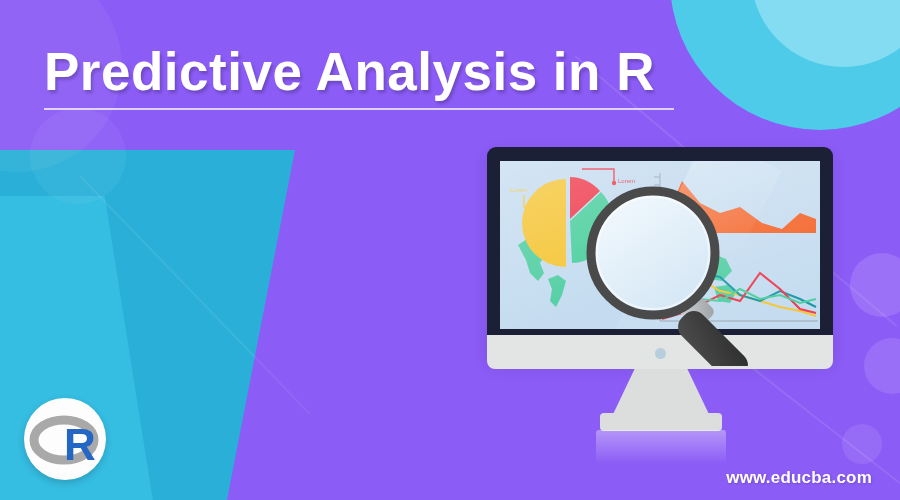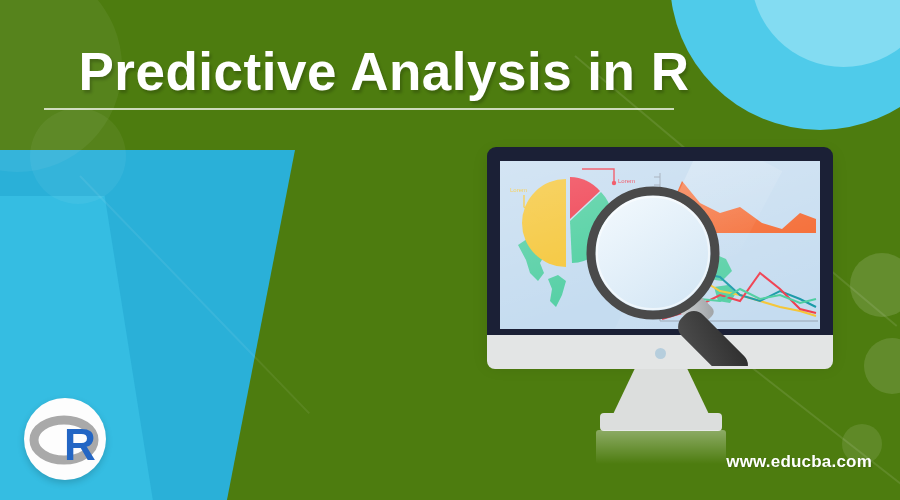--- a/index.html
+++ b/index.html
@@ -6,23 +6,22 @@
   html, body {
     margin: 0;
     padding: 0;
     background: #ffffff;
   }
   #banner {
     position: relative;
     width: 900px;
     height: 500px;
     overflow: hidden;
-    background: #4d7c0f;
+    background: #8b5cf6;
     font-family: "Liberation Sans", sans-serif;
-    text-align: center;
   }
 
   
   .bg-layer {
     position: absolute;
     inset: 0;
     overflow: hidden;
   }
   .deco-circle {
     position: absolute;
@@ -206,21 +205,21 @@
     inset: 0;
     border-radius: 50%;
     background: #fdfdfd;
     box-shadow: 0 3px 7px rgba(0,0,0,0.17);
   }
 
   
   .site-url {
     position: absolute;
     right: 28px;
-    bottom: 28px;
+    bottom: 12px;
     color: #ffffff;
     font-size: 17px;
     font-weight: bold;
     text-shadow: 1px 1px 2px rgba(0,0,0,0.16);
     letter-spacing: 0.2px;
   }
 </style>
 </head>
 <body>
 

